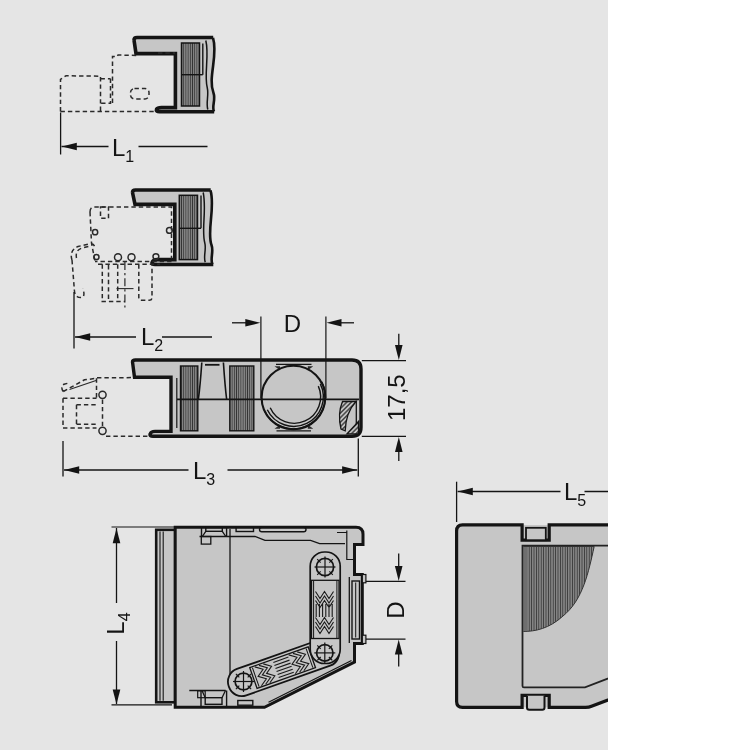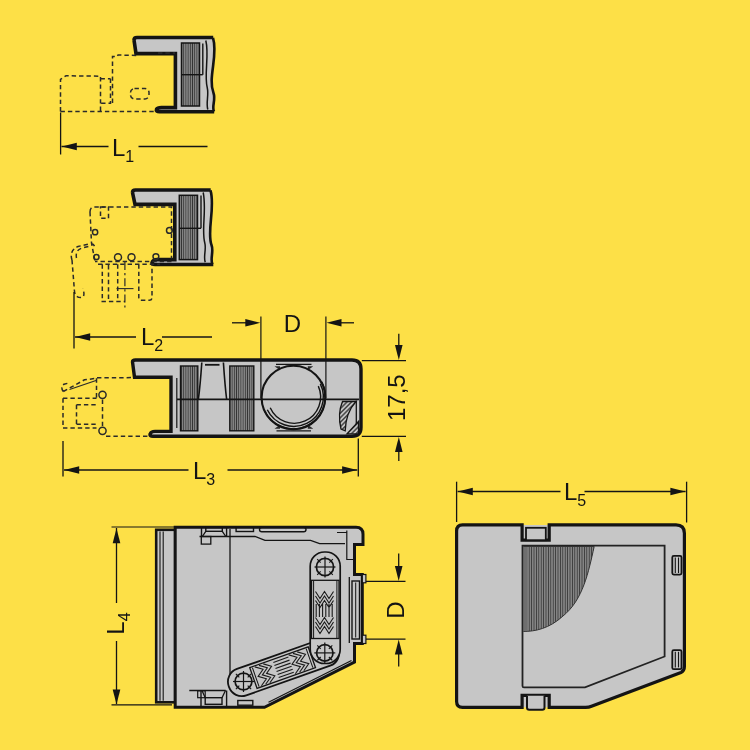--- a/index.html
+++ b/index.html
@@ -1,16 +1,16 @@
 <!DOCTYPE html>
 <html><head>
 <meta charset="utf-8">
 <style>
 html,body{margin:0;padding:0;background:#ffffff;}
-#page{width:750px;height:750px;position:relative;background:#fde047;overflow:hidden;}
+#page{width:608px;height:750px;position:relative;background:#e5e5e5;overflow:hidden;}
 text{font-family:"Liberation Sans",sans-serif;fill:#141414;}
 </style>
 </head>
 <body>
 
 <div id="page">
 <svg width="750" height="750" viewBox="0 0 750 750">
 <defs>
 <pattern id="hv" patternUnits="userSpaceOnUse" width="2.2" height="6">
   <rect x="0" y="0" width="2.2" height="6" fill="#989898"></rect>

